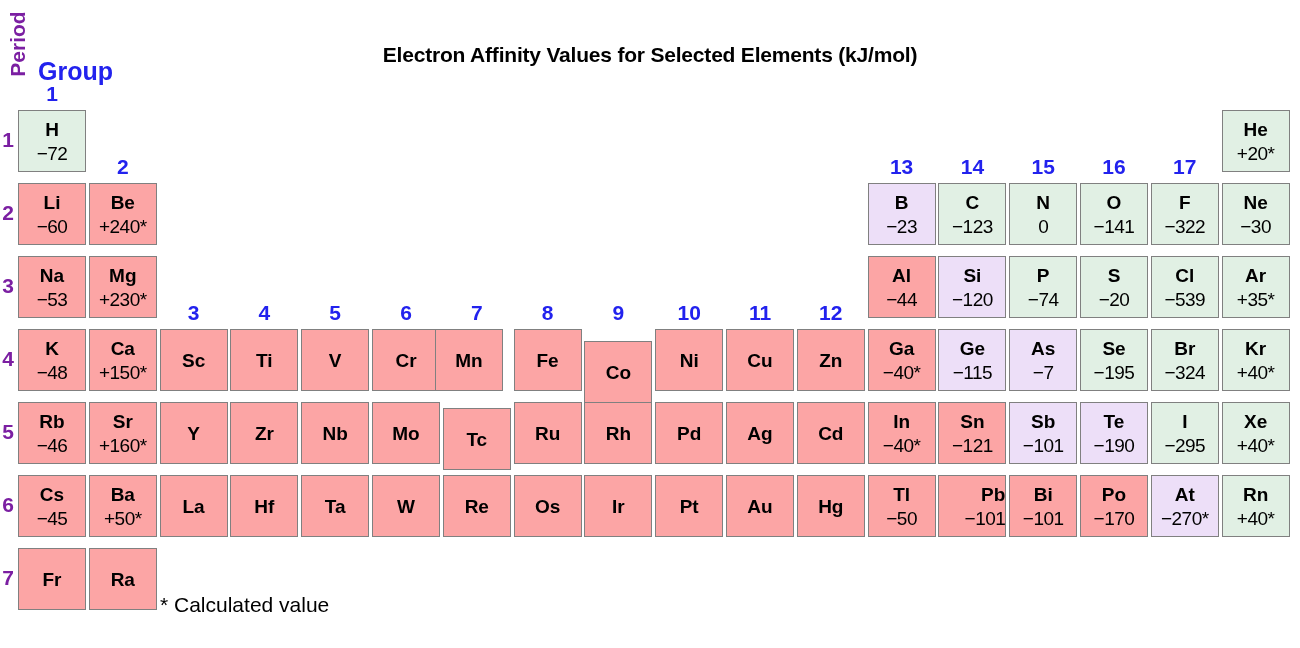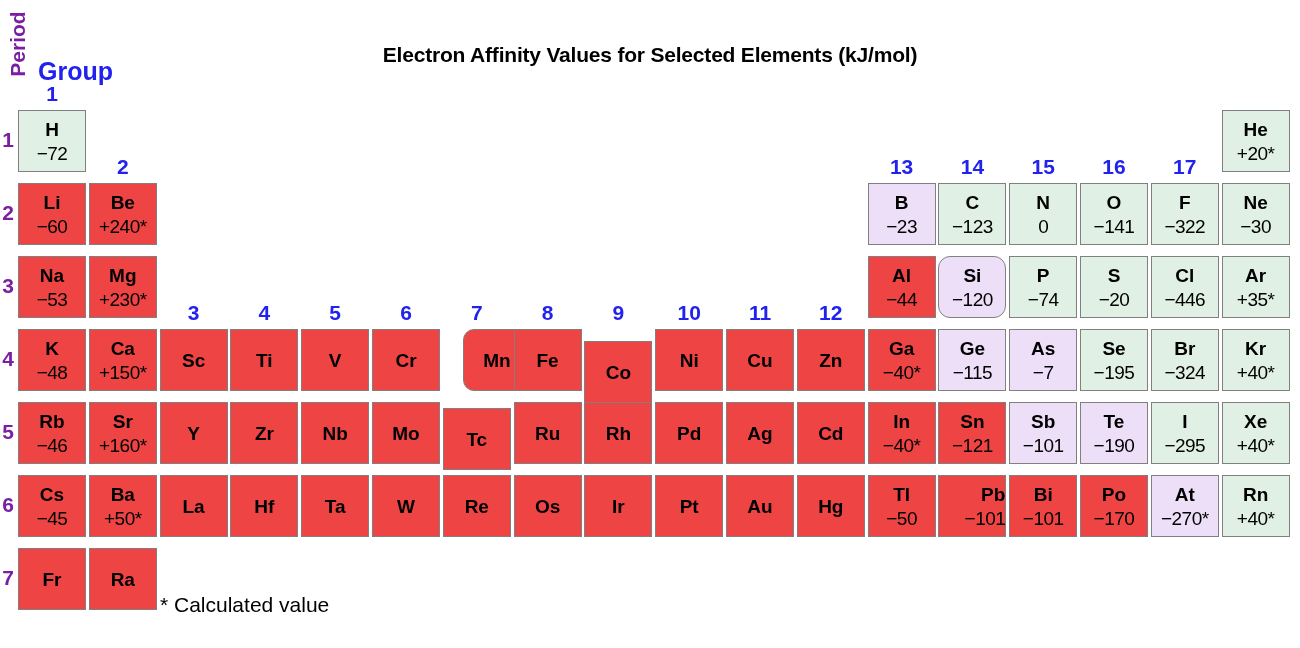--- a/index.html
+++ b/index.html
@@ -82,21 +82,21 @@
     font-weight: normal;
     color: #000000;
     white-space: nowrap;
     letter-spacing: -0.5px;
   }
   .pt-cell.novalue .pt-sym { margin-bottom: 0; }
 
   
   .cat-nonmetal  { background: #e1f0e4; }
   .cat-metalloid { background: #eddff8; }
-  .cat-metal     { background: #ef4444; }
+  .cat-metal     { background: #fca5a5; }
 
   
   .group-label {
     position: absolute;
     width: 68px;
     text-align: center;
     font-size: 21px;
     font-weight: bold;
     color: #2222ee;
   }
@@ -176,35 +176,35 @@
       <div class="pt-val">−53</div>
     </div>
     <div class="pt-cell cat-metal" style="left: 70.8px; top: 146px;">
       <div class="pt-sym">Mg</div>
       <div class="pt-val">+230*</div>
     </div>
     <div class="pt-cell cat-metal" style="left: 849.6px; top: 146px;">
       <div class="pt-sym">Al</div>
       <div class="pt-val">−44</div>
     </div>
-    <div class="pt-cell cat-metalloid" style="left: 920.4px; top: 146px; border-radius: 12px;">
+    <div class="pt-cell cat-metalloid" style="left: 920.4px; top: 146px;">
       <div class="pt-sym">Si</div>
       <div class="pt-val">−120</div>
     </div>
     <div class="pt-cell cat-nonmetal" style="left: 991.2px; top: 146px;">
       <div class="pt-sym">P</div>
       <div class="pt-val">−74</div>
     </div>
     <div class="pt-cell cat-nonmetal" style="left: 1062px; top: 146px;">
       <div class="pt-sym">S</div>
       <div class="pt-val">−20</div>
     </div>
     <div class="pt-cell cat-nonmetal" style="left: 1132.8px; top: 146px;">
       <div class="pt-sym">Cl</div>
-      <div class="pt-val">−446</div>
+      <div class="pt-val">−539</div>
     </div>
     <div class="pt-cell cat-nonmetal" style="left: 1203.6px; top: 146px;">
       <div class="pt-sym">Ar</div>
       <div class="pt-val">+35*</div>
     </div>
     <div class="pt-cell cat-metal" style="left: 0px; top: 219px;">
       <div class="pt-sym">K</div>
       <div class="pt-val">−48</div>
     </div>
     <div class="pt-cell cat-metal" style="left: 70.8px; top: 219px;">
@@ -216,21 +216,21 @@
     </div>
     <div class="pt-cell cat-metal novalue" style="left: 212.4px; top: 219px;">
       <div class="pt-sym">Ti</div>
     </div>
     <div class="pt-cell cat-metal novalue" style="left: 283.2px; top: 219px;">
       <div class="pt-sym">V</div>
     </div>
     <div class="pt-cell cat-metal novalue" style="left: 354px; top: 219px;">
       <div class="pt-sym">Cr</div>
     </div>
-    <div class="pt-cell cat-metal novalue" style="left: 445px; top: 219px; border-radius: 11px;">
+    <div class="pt-cell cat-metal novalue" style="left: 417px; top: 219px;">
       <div class="pt-sym">Mn</div>
     </div>
     <div class="pt-cell cat-metal novalue" style="left: 495.6px; top: 219px;">
       <div class="pt-sym">Fe</div>
     </div>
     <div class="pt-cell cat-metal novalue" style="left: 566.4px; top: 231px;">
       <div class="pt-sym">Co</div>
     </div>
     <div class="pt-cell cat-metal novalue" style="left: 637.2px; top: 219px;">
       <div class="pt-sym">Ni</div>

